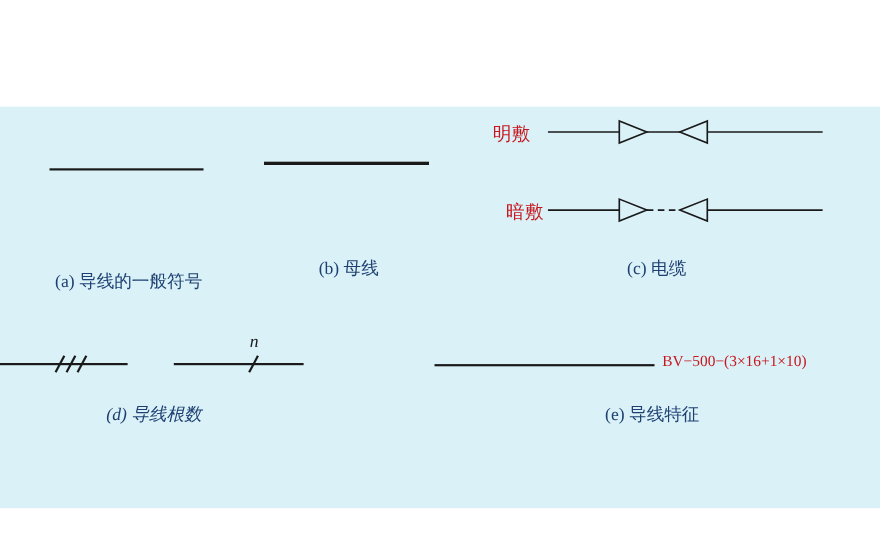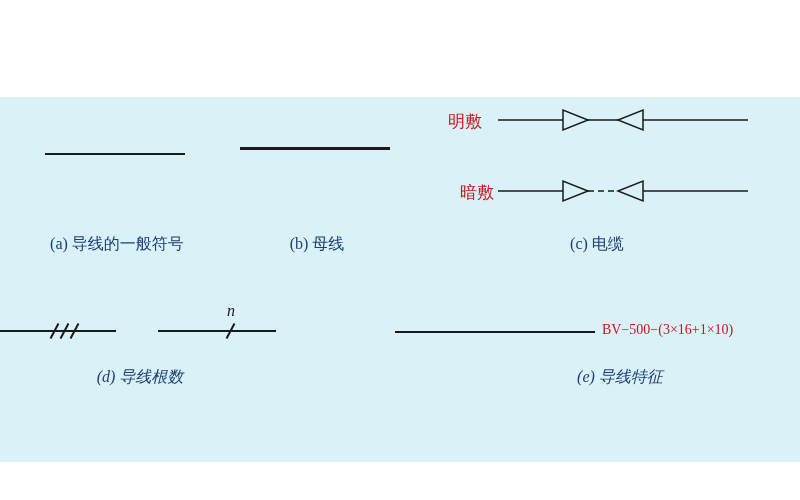--- a/index.html
+++ b/index.html
@@ -38,25 +38,25 @@
   .line-d2 { left: 158px; top: 330px; width: 118px; height: 2px; }
   .line-e  { left: 395px; top: 331px; width: 200px; height: 2px; }
 
   .caption {
     position: absolute;
     color: var(--label-color);
     font-size: 16px;
     text-align: center;
     white-space: nowrap;
   }
-  .cap-a { left: 27px;  top: 234px; width: 180px; text-align: center; }
+  .cap-a { left: 27px;  top: 246px; width: 180px; text-align: center; }
   .cap-b { left: 237px; top: 234px; width: 160px; }
   .cap-c { left: 517px; top: 234px; width: 160px; }
   .cap-d { left: 60px;  top: 367px; width: 160px; font-style: italic; }
-  .cap-e { left: 540px; top: 367px; width: 160px; font-style: italic; }
+  .cap-e { left: 513px; top: 367px; width: 160px; }
 
   .red-label {
     position: absolute;
     color: var(--accent-red);
     font-size: 17px;
     white-space: nowrap;
   }
   .red-mingfu { left: 448px; top: 110px; }
   .red-anfu   { left: 460px; top: 181px; }
 

